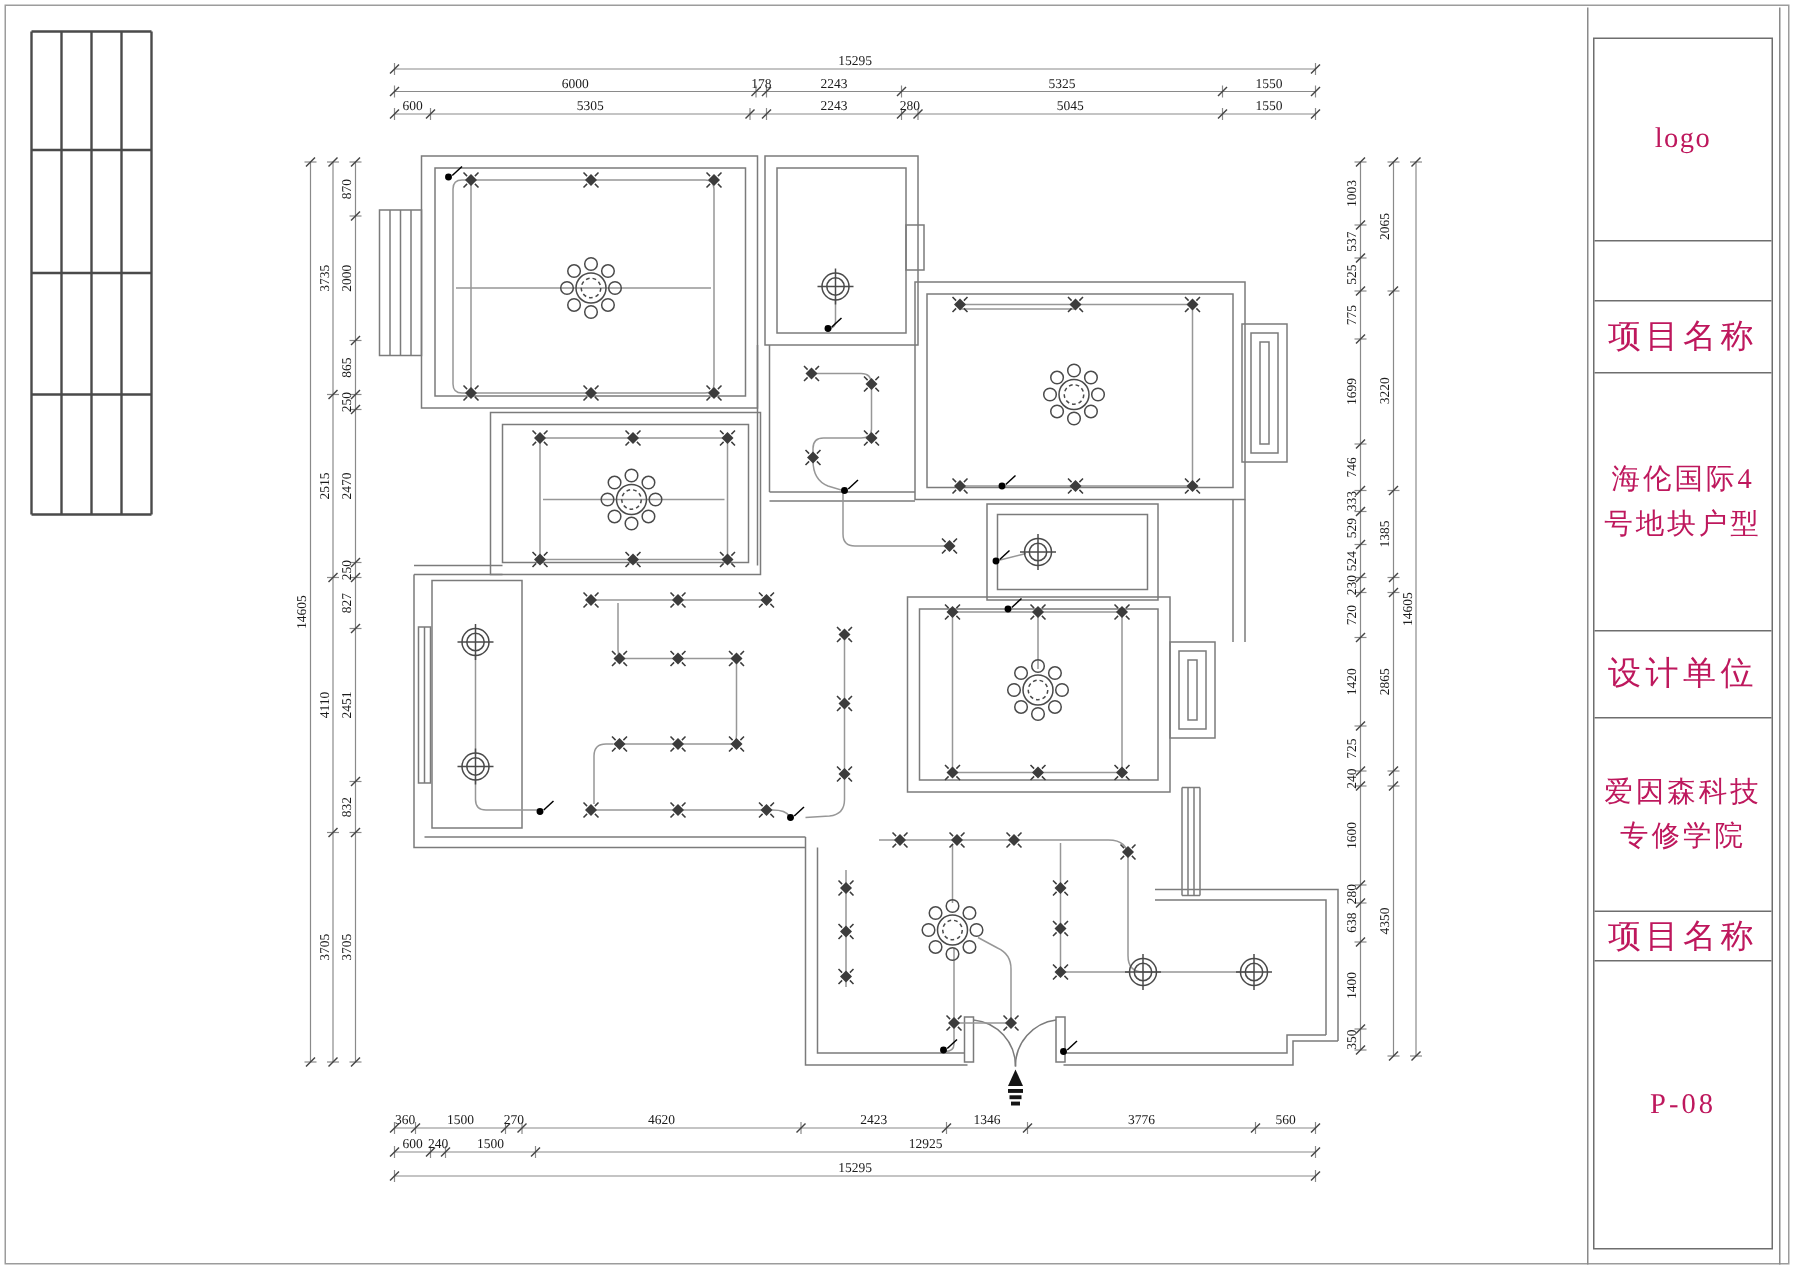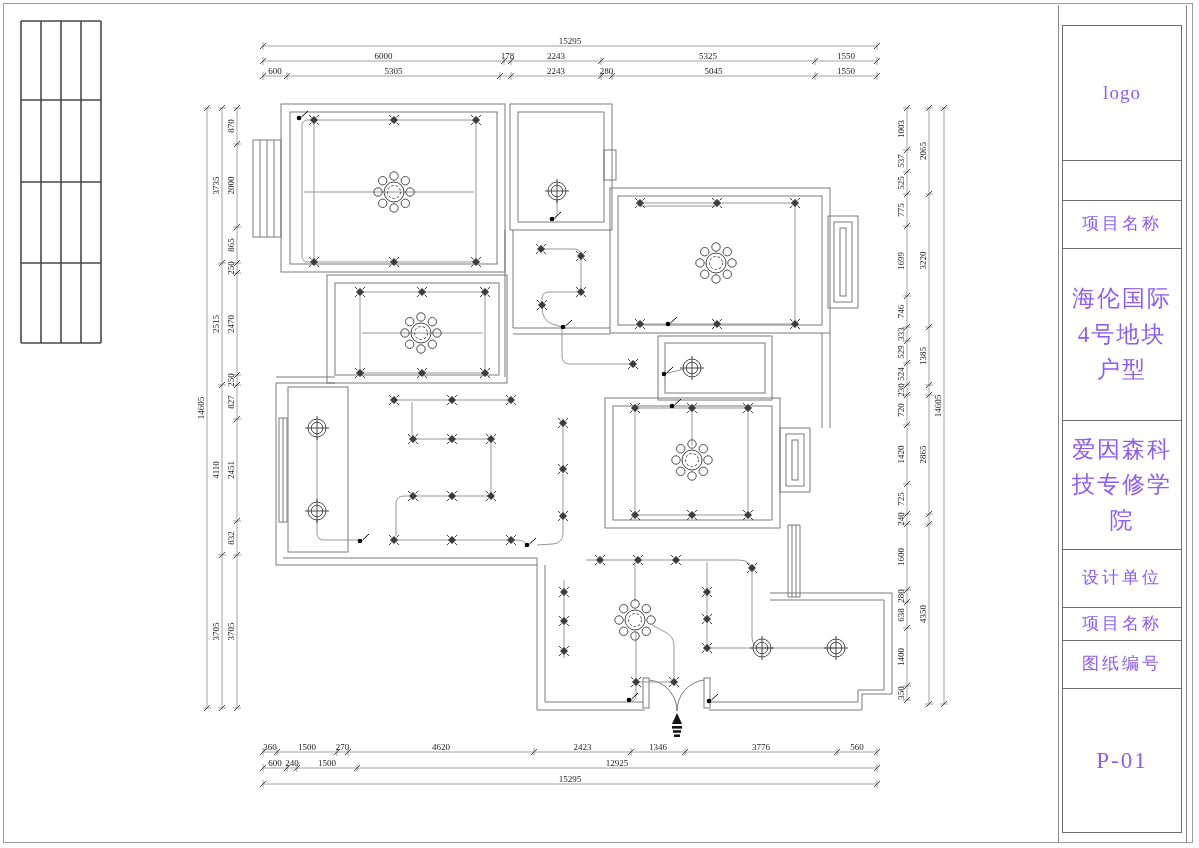--- a/index.html
+++ b/index.html
@@ -19,27 +19,27 @@
   
   .sym{stroke:#4a4a4a;fill:none;stroke-width:1;}
   
   #title-block{
     position:absolute;left:1062px;top:25px;width:120px;height:808px;
     border:1px solid #6e6e6e;display:flex;flex-direction:column;
     background:#fff;box-sizing:border-box;
   }
   #title-block .cell{
     border-bottom:1px solid #6e6e6e;display:flex;align-items:center;justify-content:center;
-    text-align:center;color:#8b5cf6;box-sizing:border-box;padding:2px 6px;line-height:1.55;
+    text-align:center;color:#be185d;box-sizing:border-box;padding:2px 6px;line-height:1.55;
   }
   #title-block .cell:last-child{border-bottom:none;}
   .cell.logo{height:135px;font-size:19px;letter-spacing:1px;}
   .cell.spacer{height:40px;}
-  .cell.small-label{font-size:17px;letter-spacing:3px;}
-  .cell.big-name{font-size:23px;letter-spacing:2px;}
+  .cell.small-label{font-size:22px;letter-spacing:3px;}
+  .cell.big-name{font-size:19px;letter-spacing:2px;}
   .h48{height:48px;} .h172{height:172px;} .h58{height:58px;} .h129{height:129px;}
   .h33{height:33px;} .h90{height:90px;} .h55{height:55px;flex:1;}
   .frame{position:absolute;left:3px;top:3px;width:1190px;height:840px;border:1px solid #9c9c9c;box-sizing:border-box;pointer-events:none;}
   .col-line{position:absolute;top:5px;height:838px;width:1px;background:#8a8a8a;}
 </style>
 </head>
 <body>
 
 <div class="frame"></div>
 <div class="col-line" style="left:1058px;"></div>
@@ -491,18 +491,17 @@
       <use href="#sym-junction" transform="translate(709,701)" xlink:href="#sym-junction"></use>
       <use href="#sym-north" transform="translate(677,724)" xlink:href="#sym-north"></use>
     </g>
 </svg>
 
 <div id="title-block">
   <div class="cell logo">logo</div>
   <div class="cell spacer"></div>
   <div class="cell small-label h48">项目名称</div>
   <div class="cell big-name h172">海伦国际4号地块户型</div>
+  <div class="cell small-label h58">设计单位</div>
   <div class="cell big-name h129">爱因森科技专修学院</div>
-  <div class="cell small-label h58">设计单位</div>
   <div class="cell small-label h33">项目名称</div>
-  <div class="cell small-label h48">图纸编号</div>
-  <div class="cell big-name h55">P-01</div>
+  <div class="cell big-name h55">P-08</div>
 </div>
 
 </body></html>

